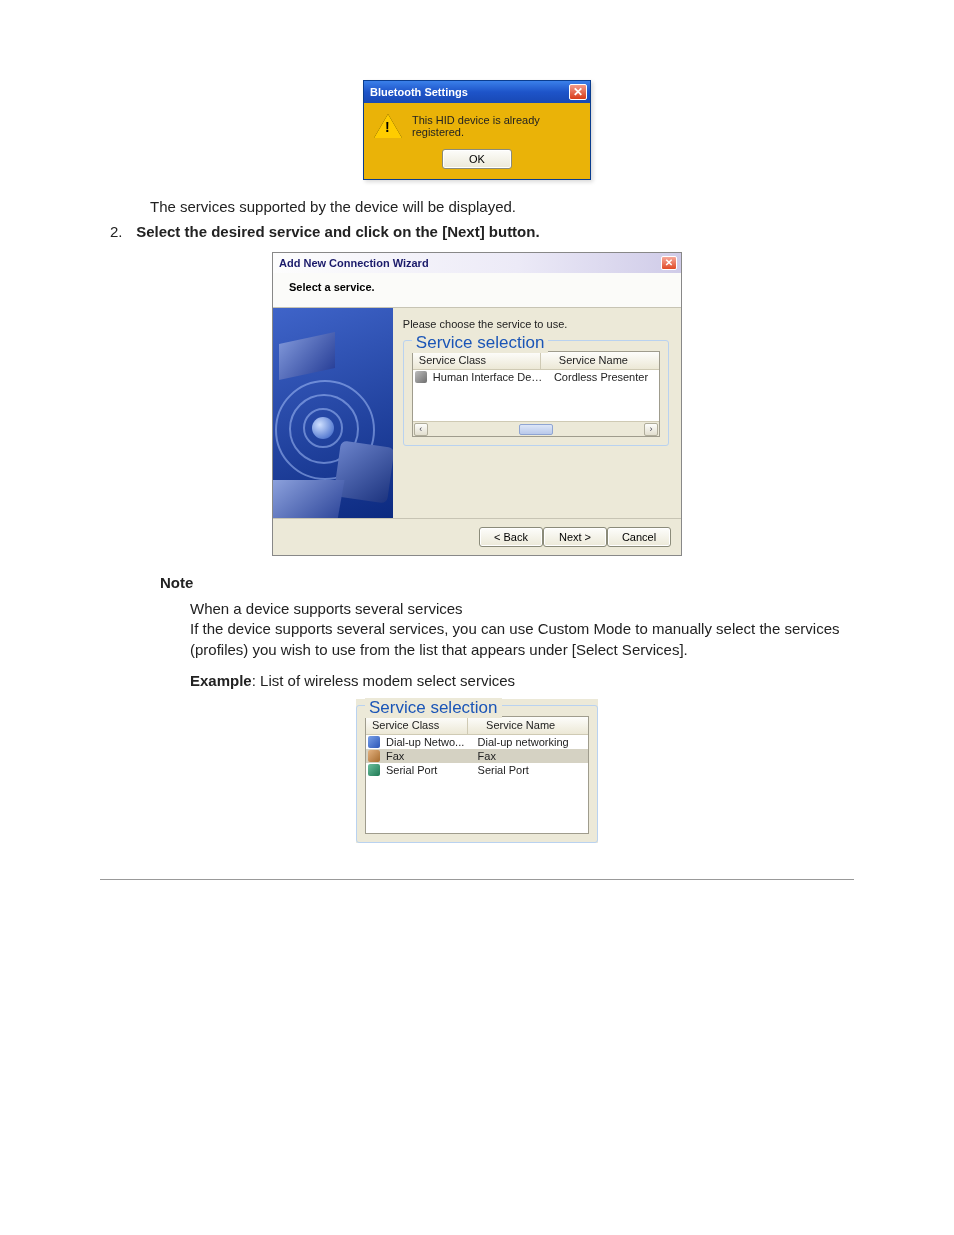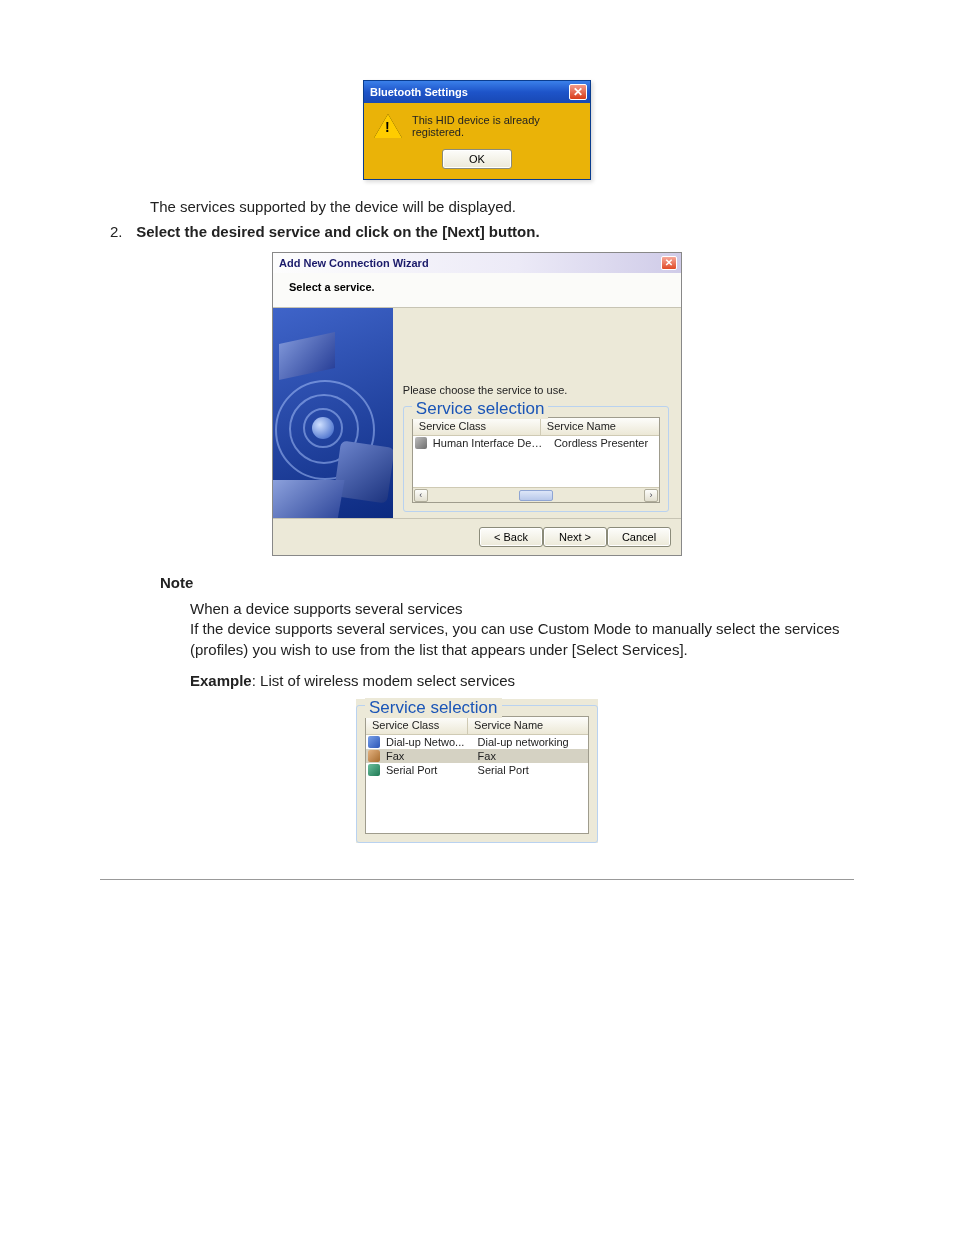--- a/index.html
+++ b/index.html
@@ -81,21 +81,21 @@
   }
   .wizard .titlebar {
     background: linear-gradient(to right,#fdfdfd 0%,#eceaf7 60%,#cfcbe8 100%);
     color: #1a1a6a; height: 20px; font-weight: bold; padding: 0 4px 0 6px;
   }
   .wizard .close-btn {
     background: linear-gradient(to bottom,#f7a79a,#e04a27);
     width: 16px; height: 14px; font-size: 10px;
   }
   .wiz-head { padding: 8px 0 14px 16px; font-weight: bold; color: #000; background: #fbfbf9; border-bottom: 1px solid #c7c4b4; }
-  .wiz-body { display: flex; align-items: flex-end; }
+  .wiz-body { display: flex; }
   .wiz-img {
     width: 128px; height: 210px;
     background: linear-gradient(160deg,#3f64c9,#0c2a80);
     position: relative; overflow: hidden;
   }
   .wiz-img .ring {
     position: absolute; border: 2px solid rgba(173,200,255,0.5); border-radius: 50%;
   }
   .wiz-img .r1 { width: 40px; height: 40px; left: 30px; top: 100px; }
   .wiz-img .r2 { width: 70px; height: 70px; left: 16px; top: 86px; }
@@ -131,20 +131,21 @@
     background: #ece9d8; padding: 0 4px; color: #1a55b7; font-size: 17px;
   }
   .svc-table-wrap {
     border: 1px solid #9f9c8d; background: #fff; height: 86px;
     display: flex; flex-direction: column;
   }
   .svc-headers {
     display: flex; height: 18px;
     background: linear-gradient(to bottom,#fdfdfb,#ece8d6);
     border-bottom: 1px solid #cfcab4;
+    gap: 12px;
   }
   .svc-headers .col {
     border-right: 1px solid #cfcab4; padding: 2px 6px; font-size: 11px;
   }
   .svc-rows { flex: 1; overflow: hidden; }
   .svc-row { display: flex; font-size: 11px; padding: 0 2px; align-items: center; }
   .svc-row .cell { padding: 1px 4px; overflow: hidden; white-space: nowrap; text-overflow: ellipsis; }
   .svc-row.selected { background: #d5d2c3; }
   .row-icon {
     width: 12px; height: 12px; flex: none; margin-right: 2px;

